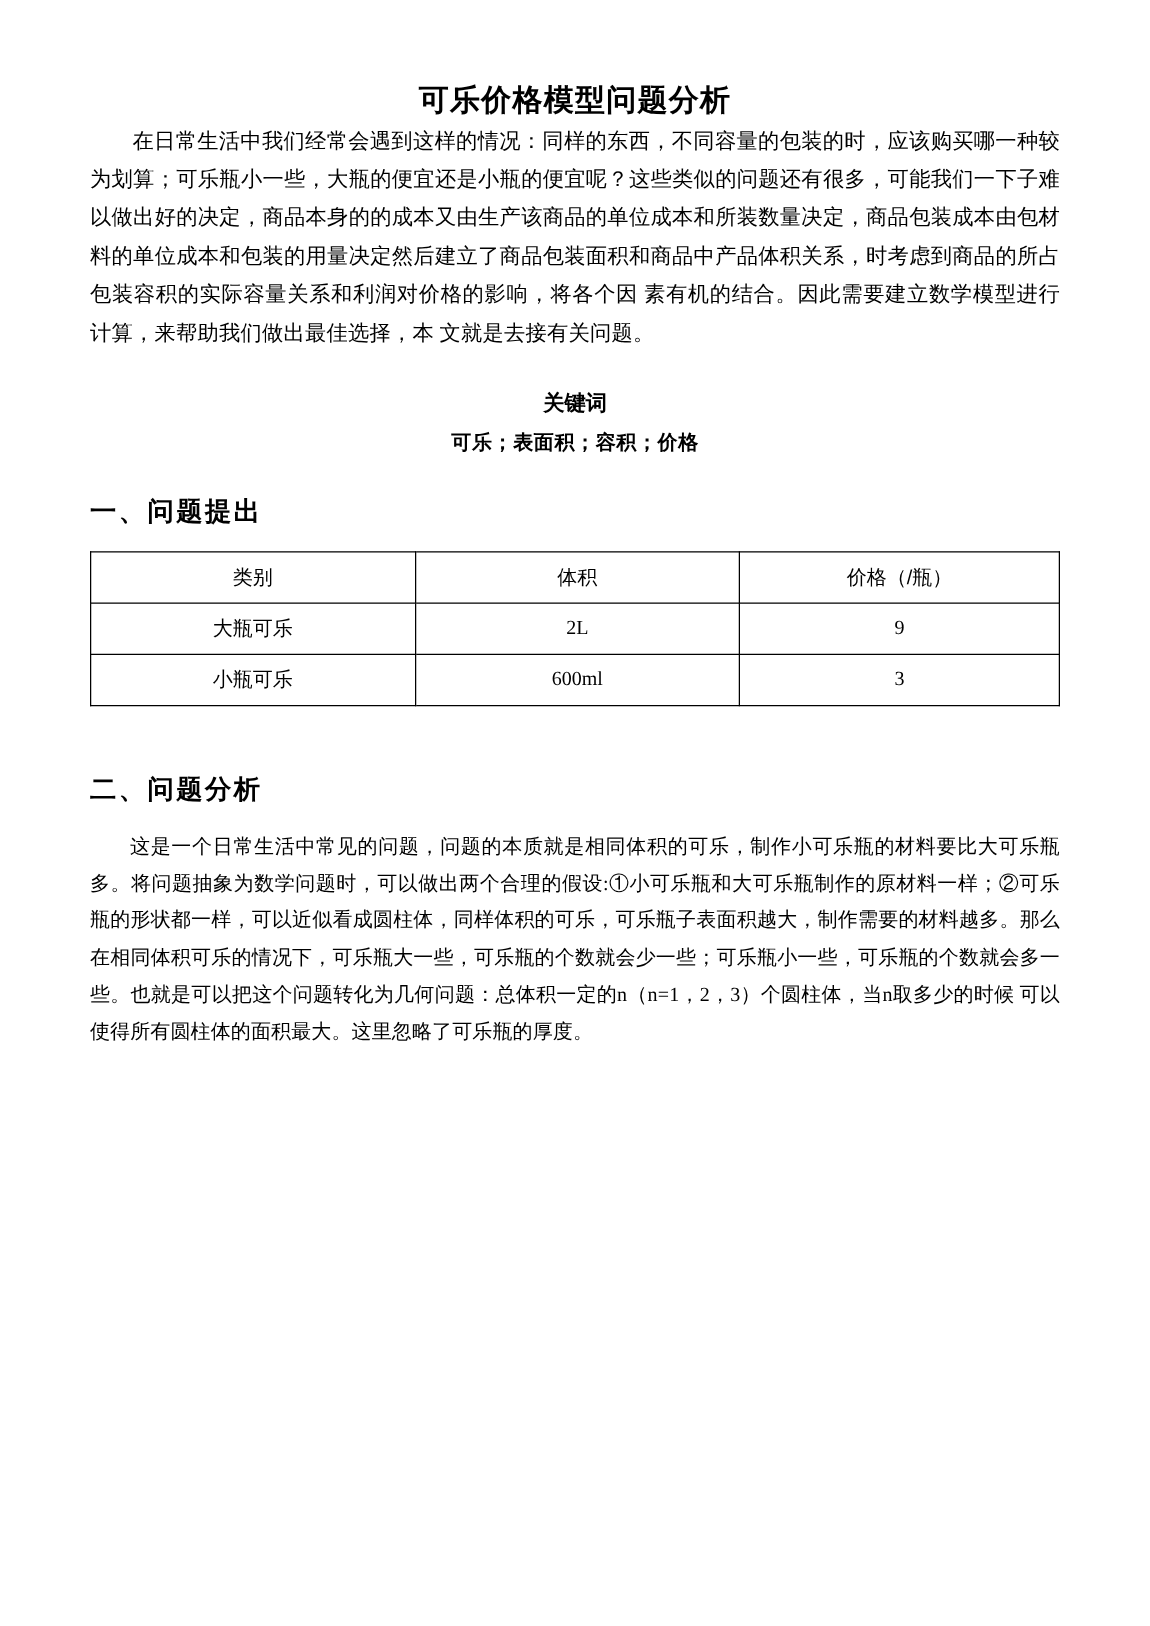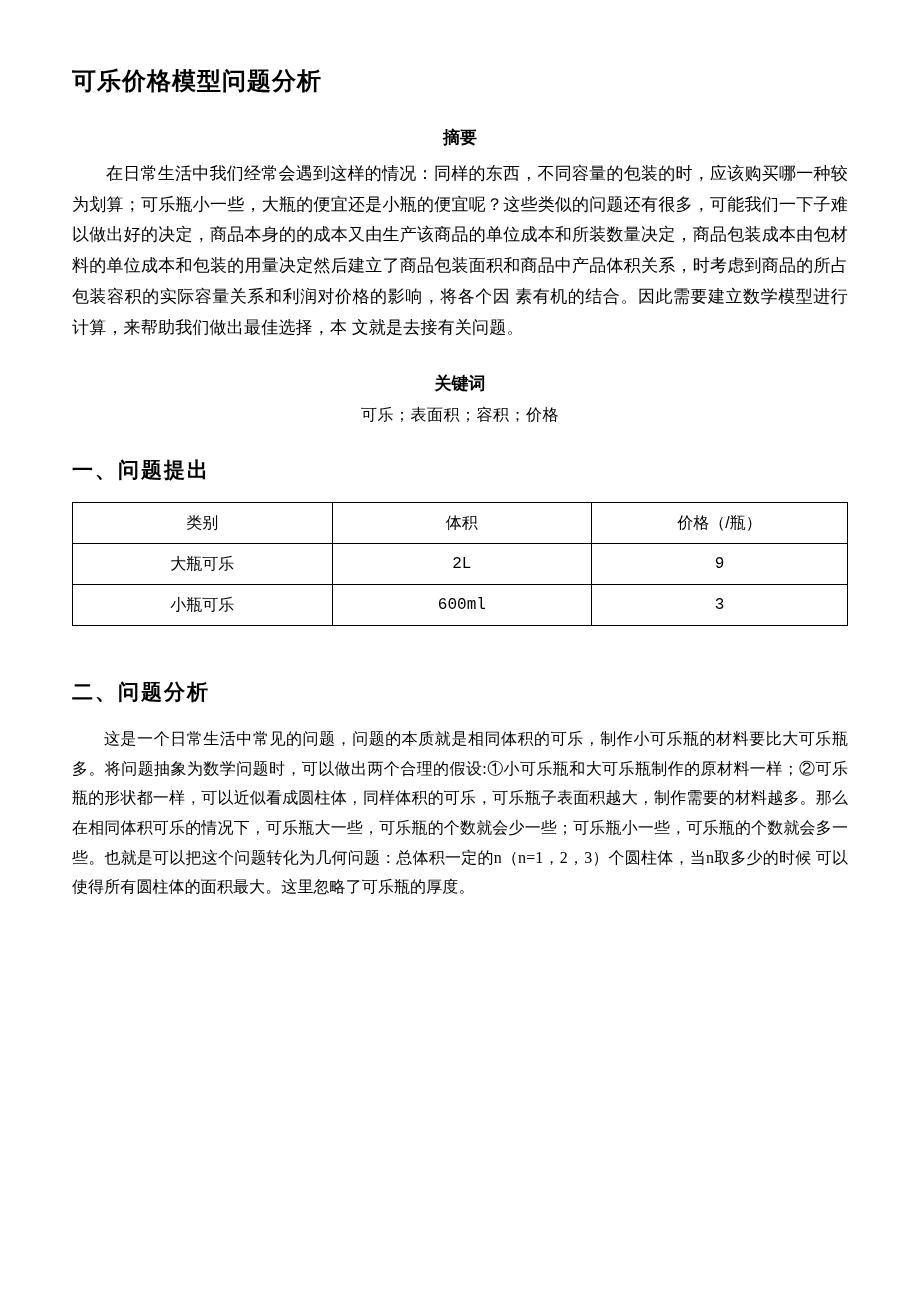--- a/index.html
+++ b/index.html
@@ -15,21 +15,21 @@
     position: relative;
     overflow: hidden;
   }
   .page {
     width: 920px;
     height: 1301px;
     box-sizing: border-box;
     padding: 40px 72px 0 72px;
   }
   .doc-title {
-    text-align: left;
+    text-align: center;
     font-family: "Liberation Sans", "DejaVu Sans", sans-serif;
     font-size: 24px;
     font-weight: bold;
     letter-spacing: 1px;
     margin: 24px 0 0 0;
     line-height: 1.4;
   }
   .section-center-head {
     text-align: center;
     font-family: "Liberation Sans", "DejaVu Sans", sans-serif;
@@ -44,20 +44,21 @@
     text-justify: inter-ideograph;
     margin: 0;
     text-indent: 2em;
     letter-spacing: 0.2px;
   }
   .keywords-line {
     text-align: center;
     font-size: 16px;
     margin: 6px 0 0 0;
     letter-spacing: 0.5px;
+    font-weight: bold;
   }
   .h1-center {
     text-align: left;
     font-family: "Liberation Sans", "DejaVu Sans", sans-serif;
     font-size: 21px;
     font-weight: bold;
     margin: 30px 0 18px 0;
     letter-spacing: 2px;
   }
   .q-para {
@@ -71,21 +72,21 @@
     width: 100%;
     margin: 4px 0 0 0;
     table-layout: fixed;
   }
   table.data-table td {
     border: 1px solid #000000;
     text-align: center;
     font-size: 16px;
     height: 36px;
     padding: 2px 4px;
-    font-family: Liberation Mono, monospace;
+    font-family: Liberation Serif, serif;
   }
   table.data-table td.head {
     font-family: "Liberation Sans", "DejaVu Sans", sans-serif;
   }
   .col1 { width: 33.5%; }
   .col2 { width: 33.5%; }
   .col3 { width: 33%; }
   .spacer-md { height: 22px; }
   .analysis-body {
     font-size: 16px;
@@ -97,21 +98,20 @@
     letter-spacing: 0.1px;
   }
 </style>
 </head>
 <body>
 
 <div class="page">
 
   <h1 class="doc-title">可乐价格模型问题分析</h1>
 
-  <div class="section-center-head">摘要</div>
 
   <p class="abstract-body">在日常生活中我们经常会遇到这样的情况：同样的东西，不同容量的包装的时，应该购买哪一种较为划算；可乐瓶小一些，大瓶的便宜还是小瓶的便宜呢？这些类似的问题还有很多，可能我们一下子难以做出好的决定，商品本身的的成本又由生产该商品的单位成本和所装数量决定，商品包装成本由包材料的单位成本和包装的用量决定然后建立了商品包装面积和商品中产品体积关系，时考虑到商品的所占包装容积的实际容量关系和利润对价格的影响，将各个因 素有机的结合。因此需要建立数学模型进行计算，来帮助我们做出最佳选择，本 文就是去接有关问题。</p>
 
   <div class="section-center-head">关键词</div>
 
   <div class="keywords-line">可乐；表面积；容积；价格</div>
 
   <h2 class="h1-center">一、问题提出</h2>
 
 

